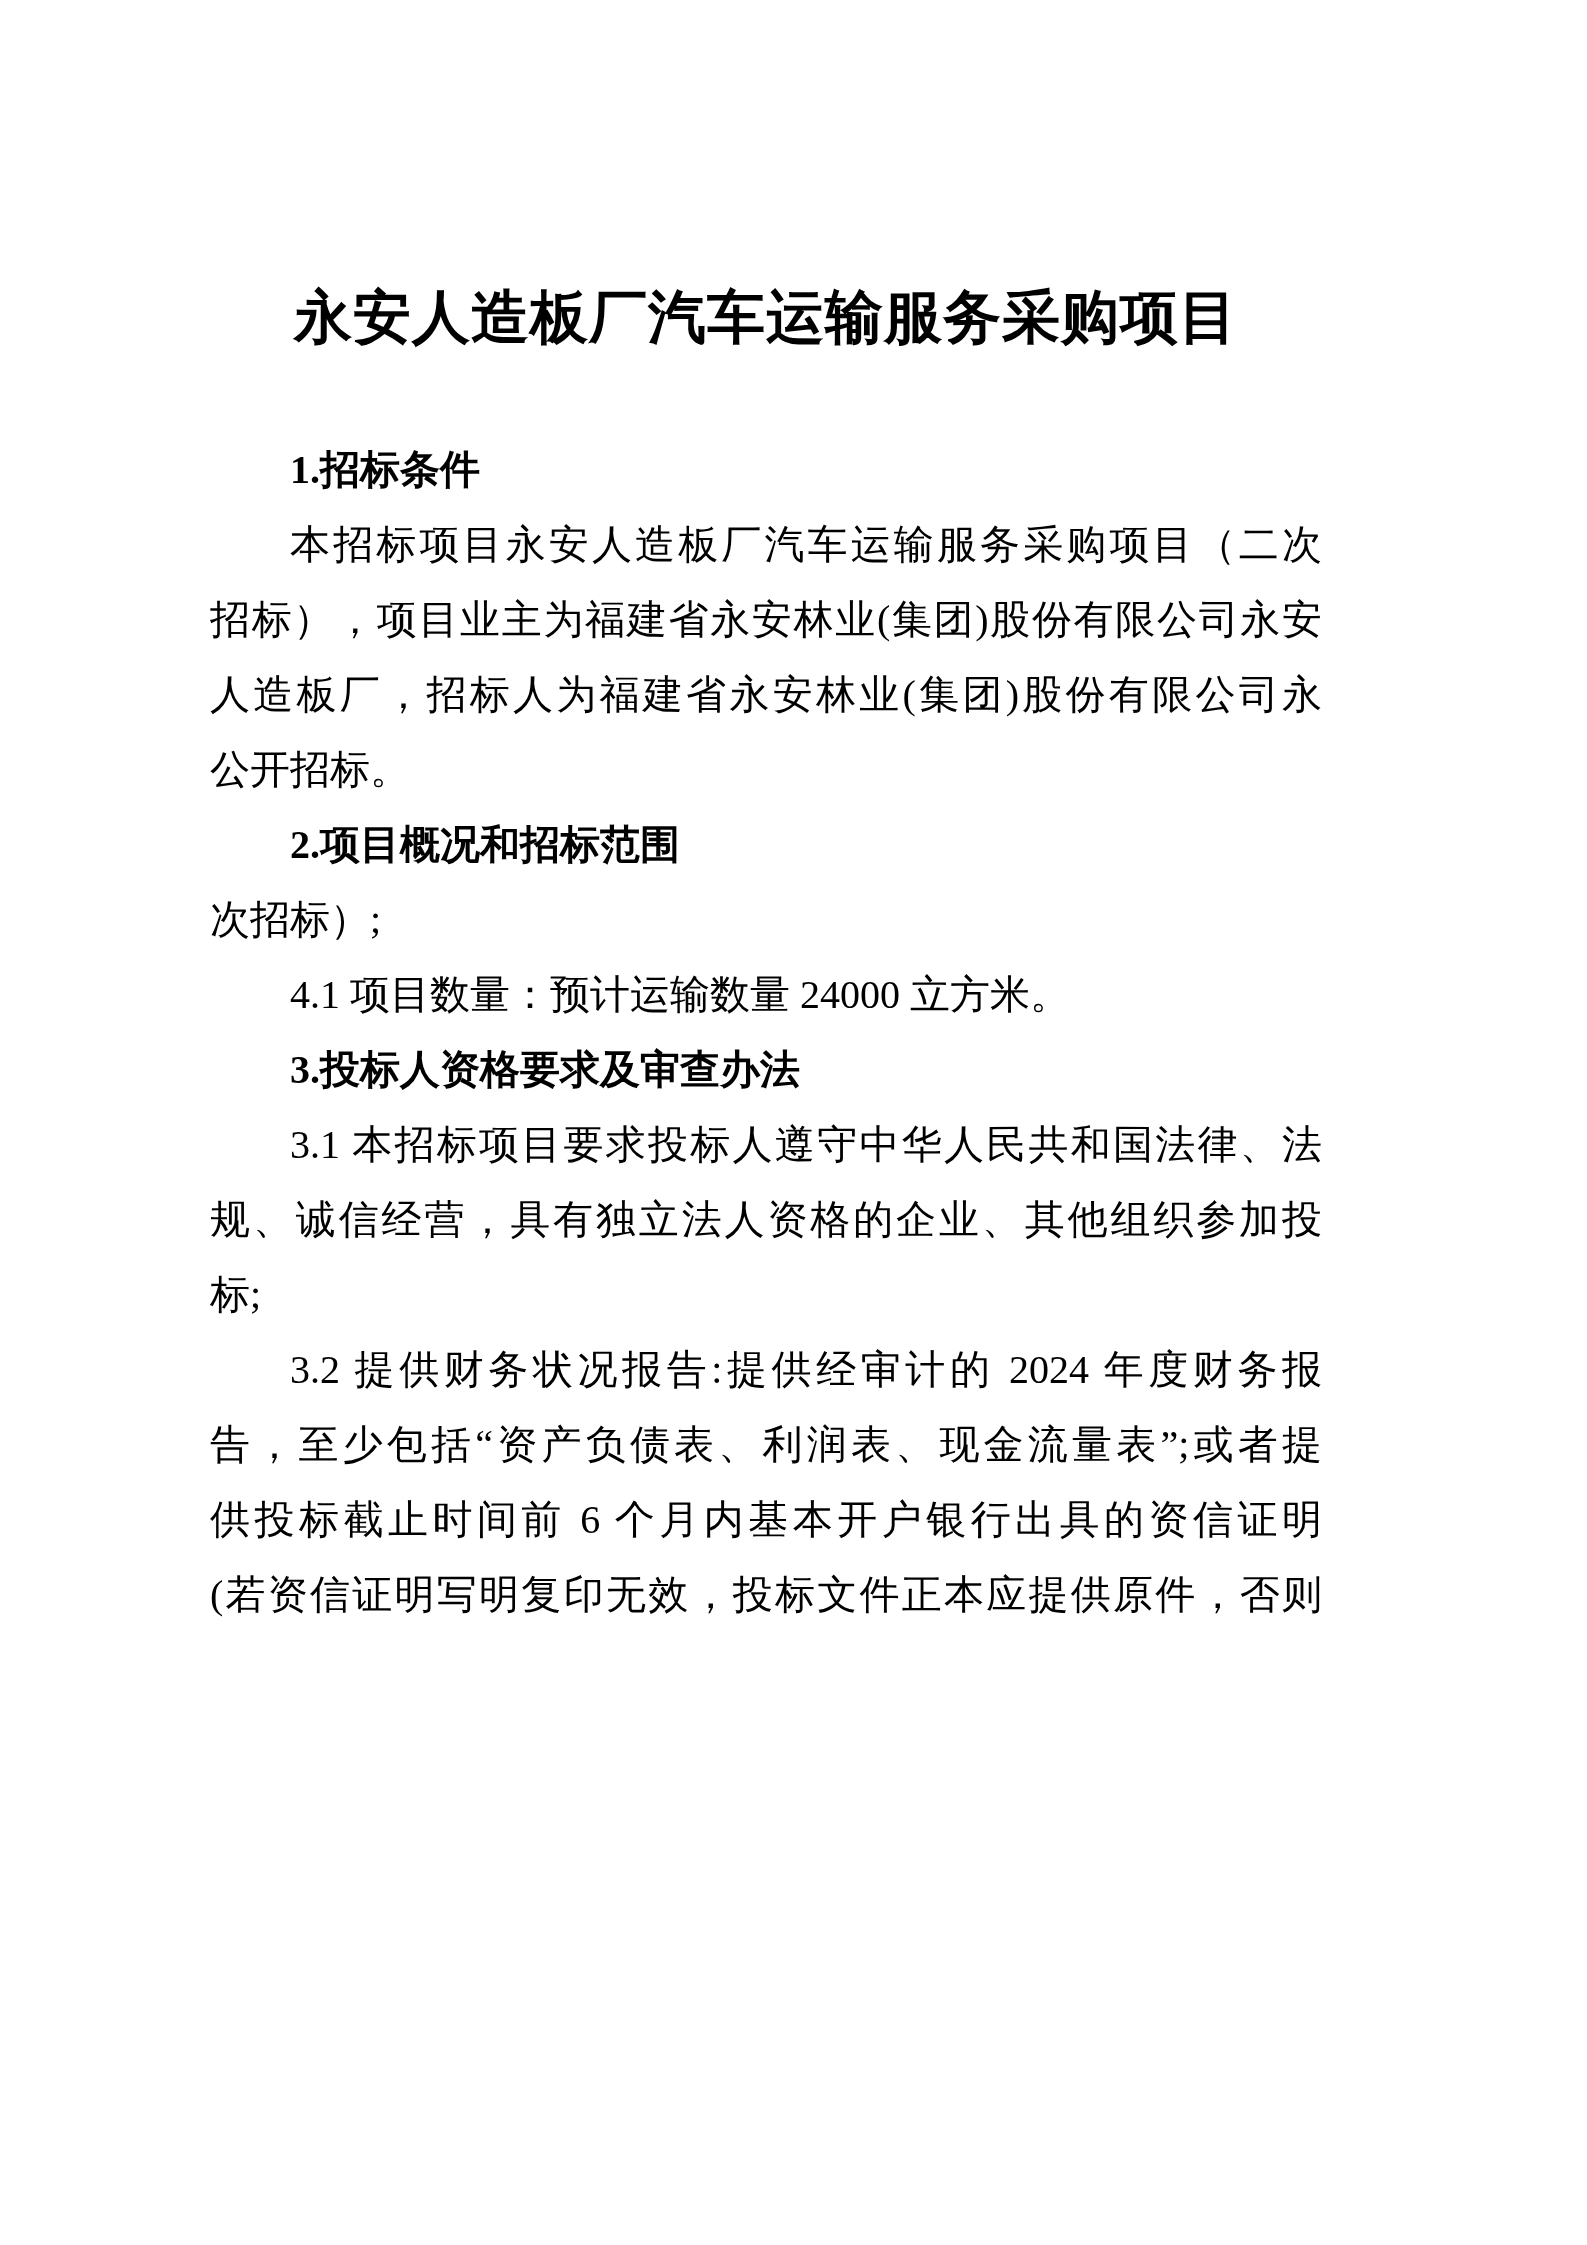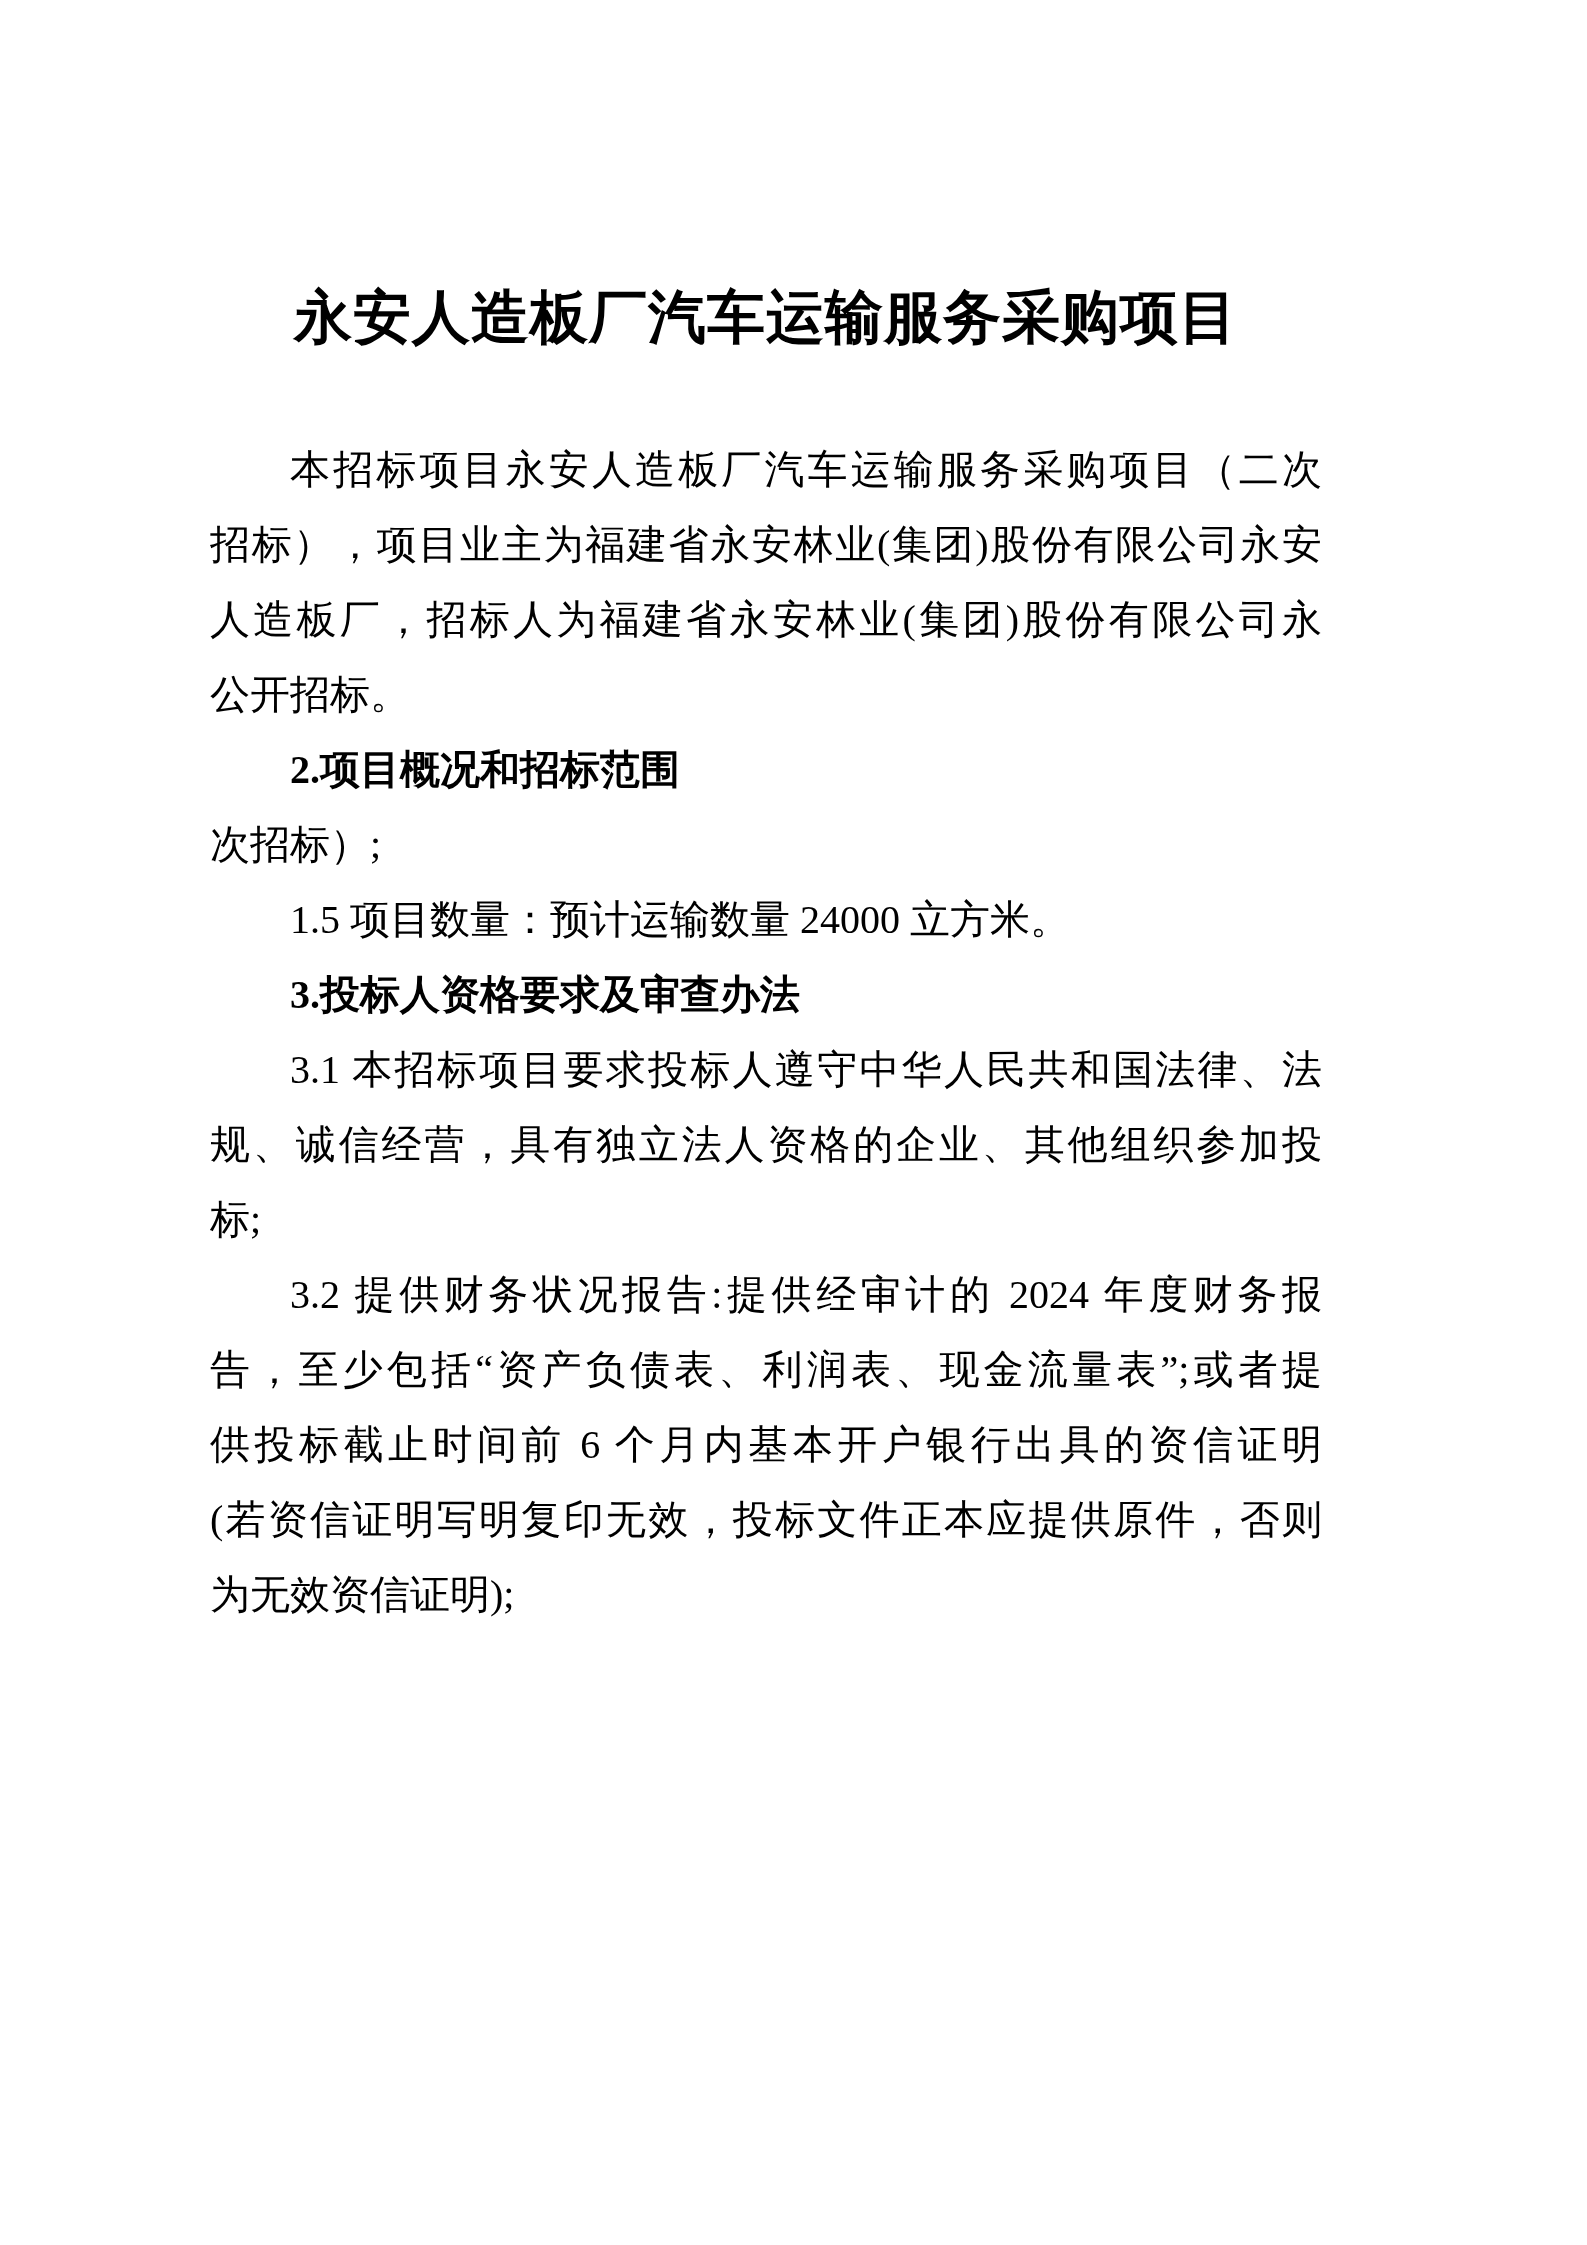--- a/index.html
+++ b/index.html
@@ -62,27 +62,28 @@
 </style>
 </head>
 <body>
 
 <div class="page">
   <div class="content">
     <h1 class="doc-title">
       <div>永安人造板厂汽车运输服务采购项目</div>
     </h1>
     <div class="doc-body" id="doc-body">
+        <div class="line heading indent">1.招标条件</div>
         <div class="line justify indent">本招标项目永安人造板厂汽车运输服务采购项目（二次</div>
         <div class="line justify">招标），项目业主为福建省永安林业(集团)股份有限公司永安</div>
         <div class="line justify">人造板厂，招标人为福建省永安林业(集团)股份有限公司永</div>
         <div class="line plain">公开招标。</div>
         <div class="line heading indent">2.项目概况和招标范围</div>
         <div class="line plain">次招标）;</div>
-        <div class="line plain indent">1.5 项目数量：预计运输数量 24000 立方米。</div>
+        <div class="line plain indent">4.1 项目数量：预计运输数量 24000 立方米。</div>
         <div class="line heading indent">3.投标人资格要求及审查办法</div>
         <div class="line justify indent">3.1 本招标项目要求投标人遵守中华人民共和国法律、法</div>
         <div class="line justify">规、诚信经营，具有独立法人资格的企业、其他组织参加投</div>
         <div class="line plain">标;</div>
         <div class="line justify indent">3.2 提供财务状况报告:提供经审计的 2024 年度财务报</div>
         <div class="line justify">告，至少包括“资产负债表、利润表、现金流量表”;或者提</div>
         <div class="line justify">供投标截止时间前 6 个月内基本开户银行出具的资信证明</div>
         <div class="line justify">(若资信证明写明复印无效，投标文件正本应提供原件，否则</div>
         <div class="line plain">为无效资信证明);</div>
       </div>

